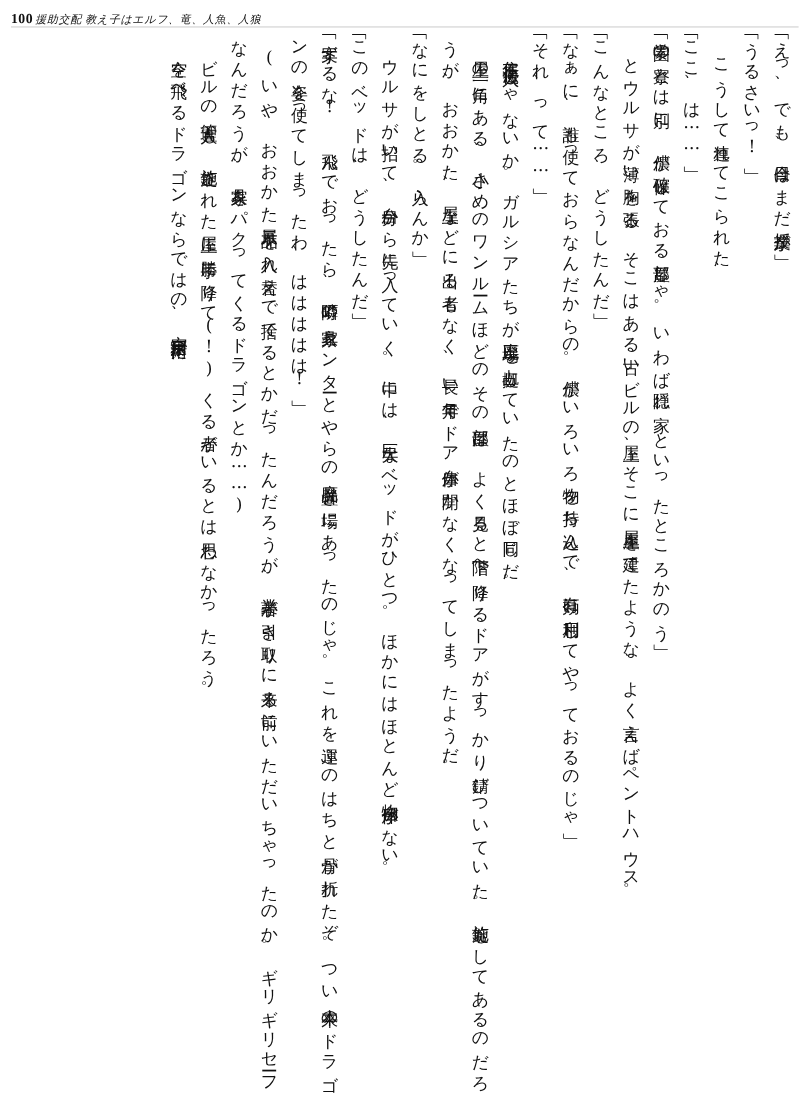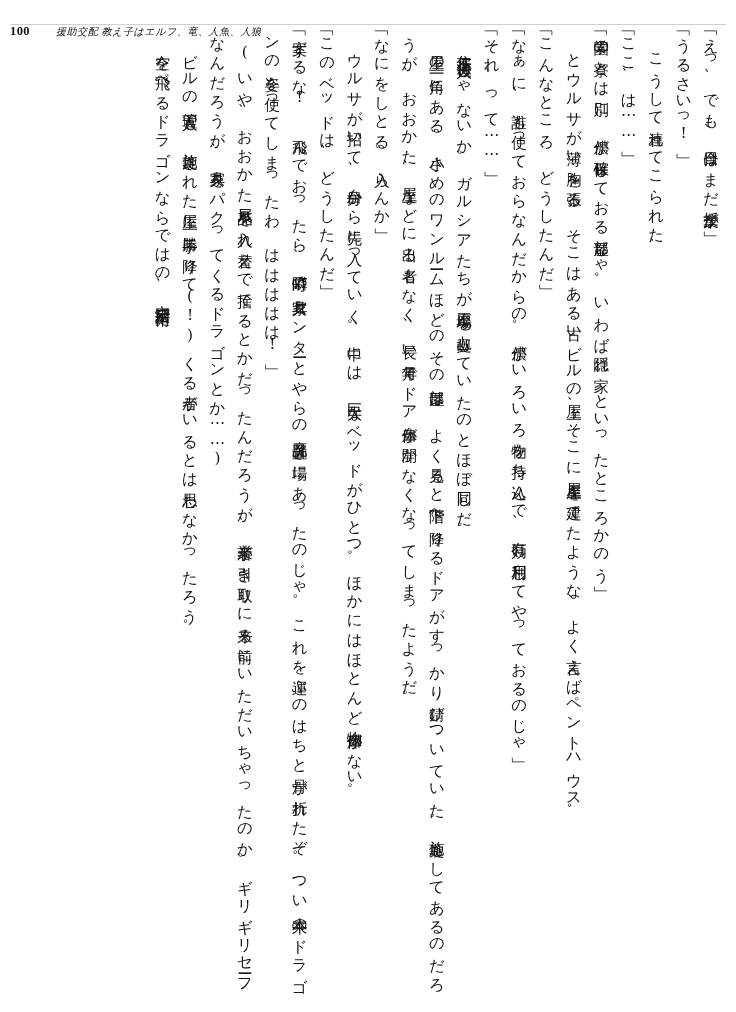--- a/index.html
+++ b/index.html
@@ -16,25 +16,25 @@
   }
   .page {
     position: relative;
     width: 736px;
     height: 1012px;
     box-sizing: border-box;
   }
   
   .runhead {
     position: absolute;
-    top: 24px;
+    top: 10px;
     left: 10px;
     display: flex;
     align-items: flex-end;
-    gap: 26px;
+    gap: 2px;
     white-space: nowrap;
   }
   .runhead .folio {
     font-size: 12.5px;
     font-weight: bold;
     letter-spacing: 0.4px;
   }
   .runhead .title {
     font-size: 10px;
     letter-spacing: 0.6px;

